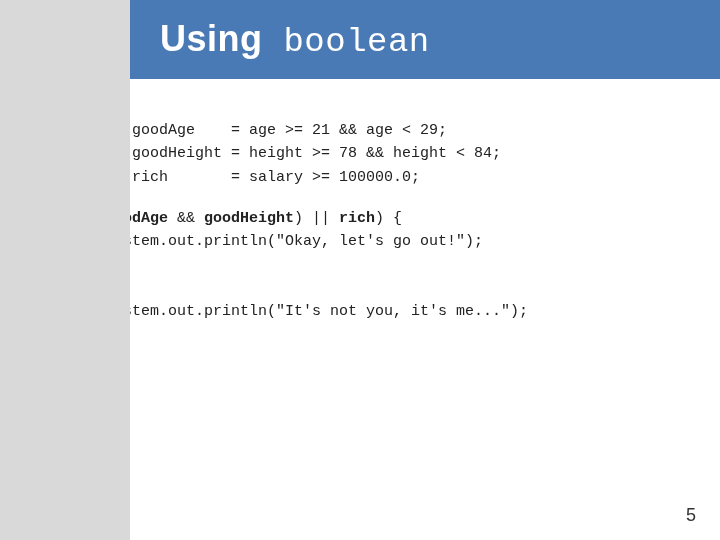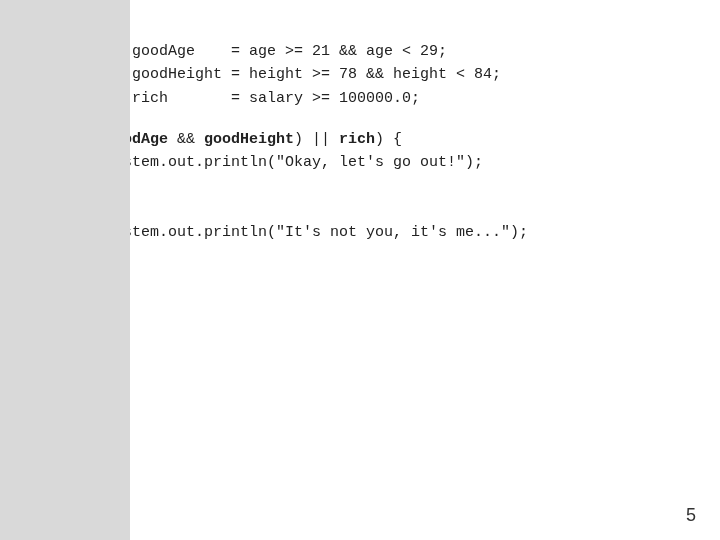--- a/index.html
+++ b/index.html
@@ -97,20 +97,25 @@
       height: 100%;
       background: #d9d9d9;
     }
   </style>
 </head>
 <body>
 
 <div class="slide">
   <div class="left-bar"></div>
 
+  <div class="header">
+    <div class="header-title">
+      <span class="bold-part">Using</span><span class="mono-part"> boolean</span>
+    </div>
+  </div>
 
   <div class="content">
     <div class="code-block code-section-1"><span>boolean goodAge    = age &gt;= 21 &amp;&amp; age &lt; 29;</span>
 <span>boolean goodHeight = height &gt;= 78 &amp;&amp; height &lt; 84;</span>
 <span>boolean rich       = salary &gt;= 100000.0;</span></div>
     <div class="code-block code-section-2"><span><span class="kw">if</span> ((<span class="bold-id">goodAge</span> &amp;&amp; <span class="bold-id">goodHeight</span>) || <span class="bold-id">rich</span>) {</span>
 <span>     System.out.println("Okay, let's go out!");</span>
 <span>}</span>
 <span>else{</span>
 <span>     System.out.println("It's not you, it's me...");</span>

